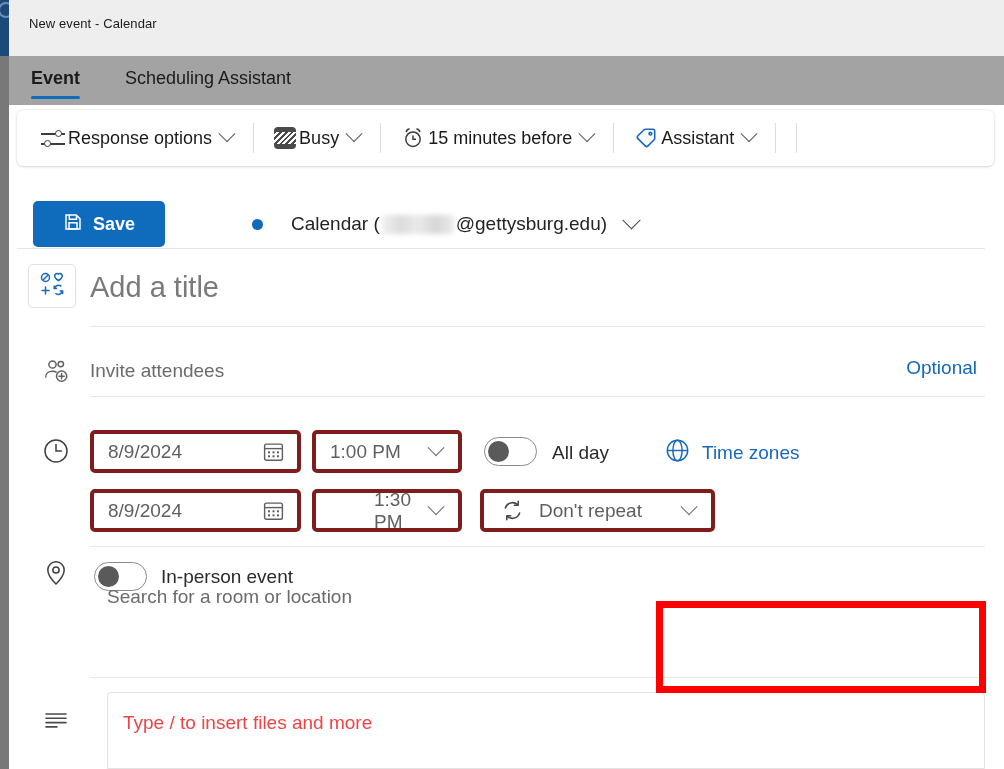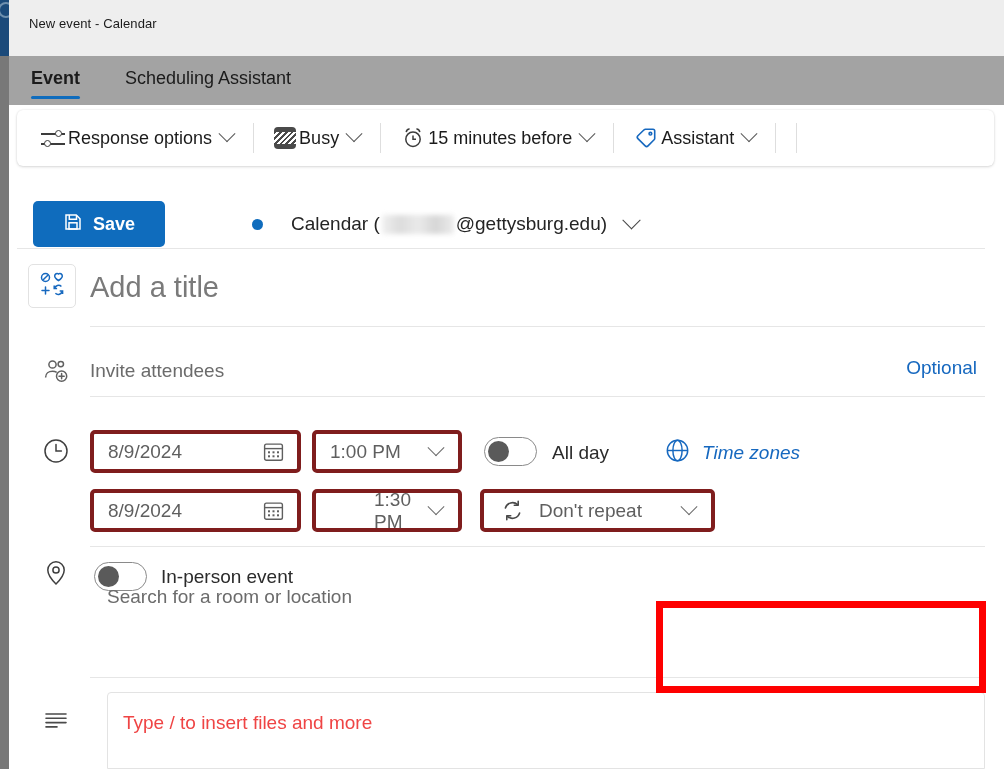--- a/index.html
+++ b/index.html
@@ -188,21 +188,21 @@
   }
   .toggle .knob {
     position:absolute; left:3px; top:3px; width:21px; height:21px;
     border-radius:50%; background:#5a5a5a;
   }
   .toggle-label {
     position:absolute; font-size:19px; color:#2b2b2b;
   }
 
   .tz-link {
-    position:absolute; display:flex; align-items:center; cursor:pointer;font-style:italic;
+    position:absolute; display:flex; align-items:center; cursor:pointer;
   }
   .tz-link span { margin-left:12px; font-size:19px; color:#1668bf; }
 
   .loc-input {
     position:absolute; left:90px; top:400px; width:540px; height:34px;
     border:none; outline:none; background:transparent;
     font-family:inherit; font-size:19px; color:#4f4f4f;
   }
   .loc-input::placeholder { color:#6b6b6b; }
 

